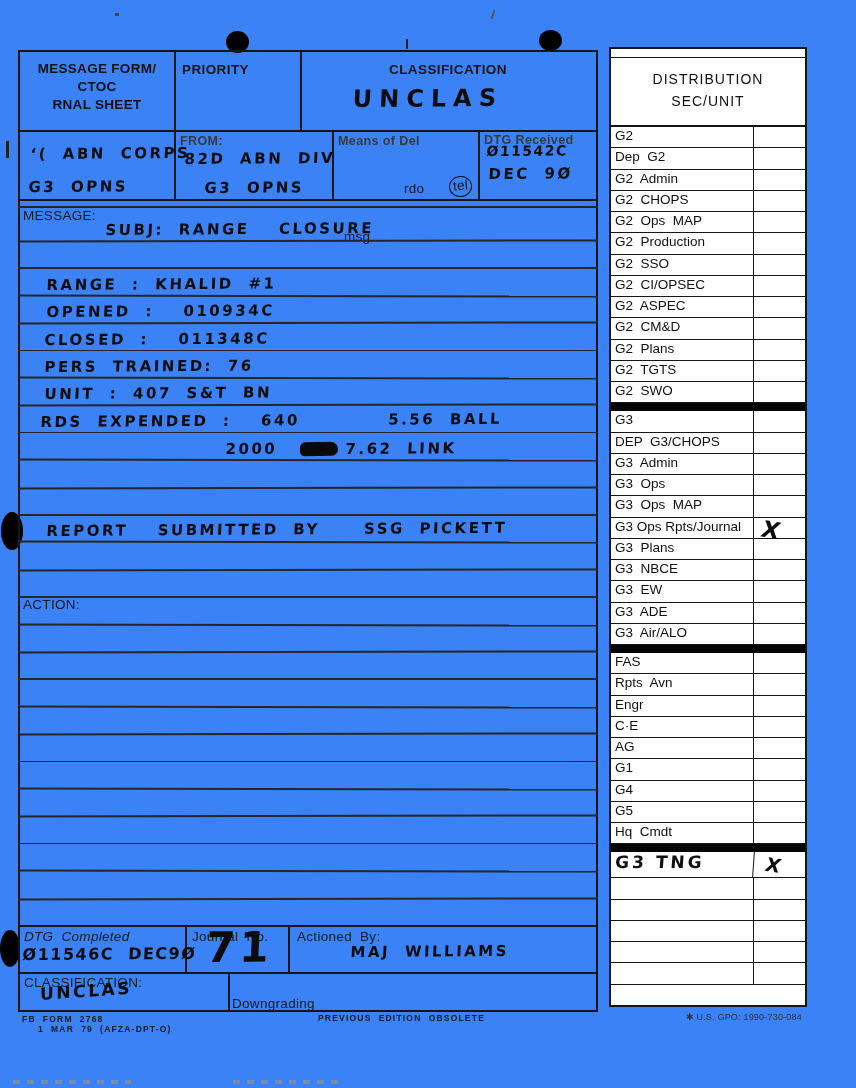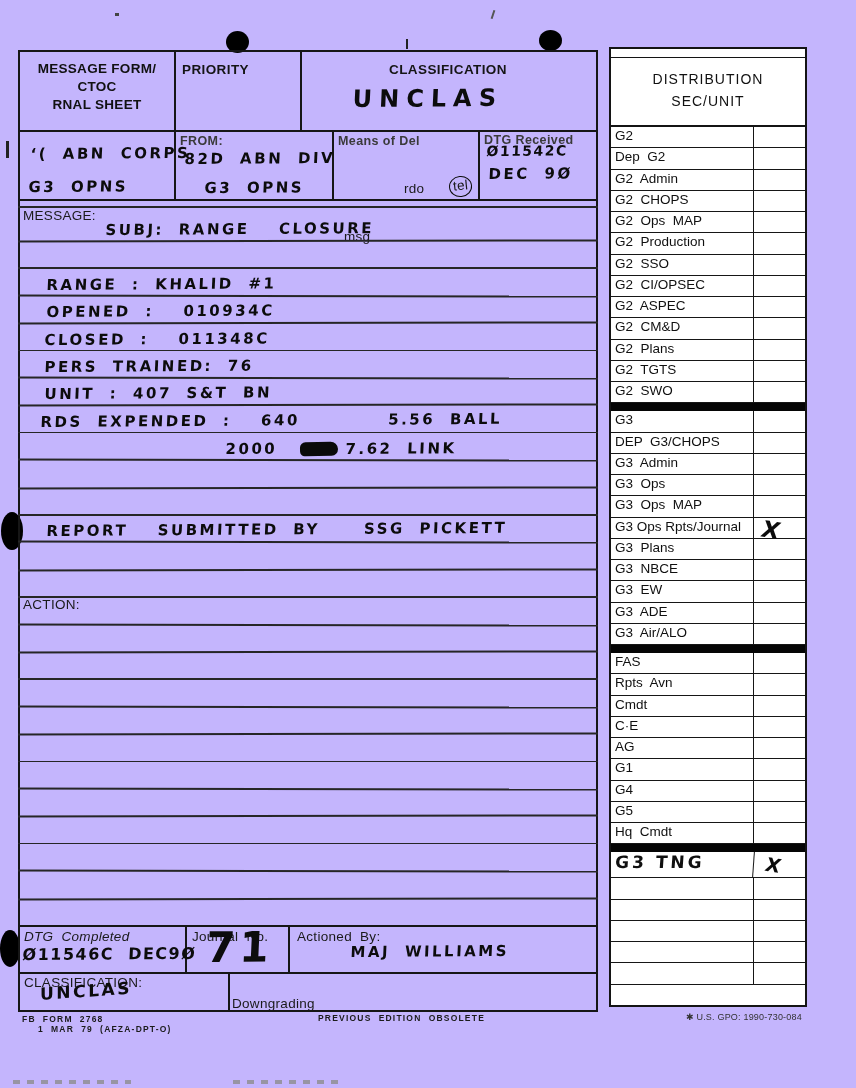--- a/index.html
+++ b/index.html
@@ -1,18 +1,18 @@
 <!DOCTYPE html>
 <html><head>
 <meta charset="utf-8">
 <style>
   * { margin:0; padding:0; box-sizing:border-box; }
   html,body { background:#fff; }
   .page {
-    position:relative; width:856px; height:1088px; background:#c4b5fd;
+    position:relative; width:856px; height:1088px; background:#3b82f6;
     font-family:"Liberation Sans", sans-serif; color:#111; overflow:hidden;
   }
   .abs { position:absolute; }
   
   .plabel { font:600 13px/1.15 "Liberation Sans",sans-serif; color:#151515; letter-spacing:.4px; white-space:pre; }
   .plabel-reg { font:400 13.5px/1.15 "Liberation Sans",sans-serif; color:#1a1a1a; letter-spacing:.3px; white-space:pre; }
   .plabel-faded { font:600 12.5px/1.15 "Liberation Sans",sans-serif; color:#3a3a3a; letter-spacing:.4px; white-space:pre; }
   .ptitle { font:700 13.5px/1.35 "Liberation Sans",sans-serif; color:#111; text-align:center; letter-spacing:.3px; white-space:pre-line; }
   
   .hand {
@@ -269,21 +269,21 @@
         <div class="dist-divider"></div>
         <div class="dist-row">
           <span class="dist-label">FAS</span>
           <span class="dist-check"></span>
         </div>
         <div class="dist-row">
           <span class="dist-label">Rpts  Avn</span>
           <span class="dist-check"></span>
         </div>
         <div class="dist-row">
-          <span class="dist-label">Cmdt</span>
+          <span class="dist-label">Engr</span>
           <span class="dist-check"></span>
         </div>
         <div class="dist-row">
           <span class="dist-label">C·E</span>
           <span class="dist-check"></span>
         </div>
         <div class="dist-row">
           <span class="dist-label">AG</span>
           <span class="dist-check"></span>
         </div>

